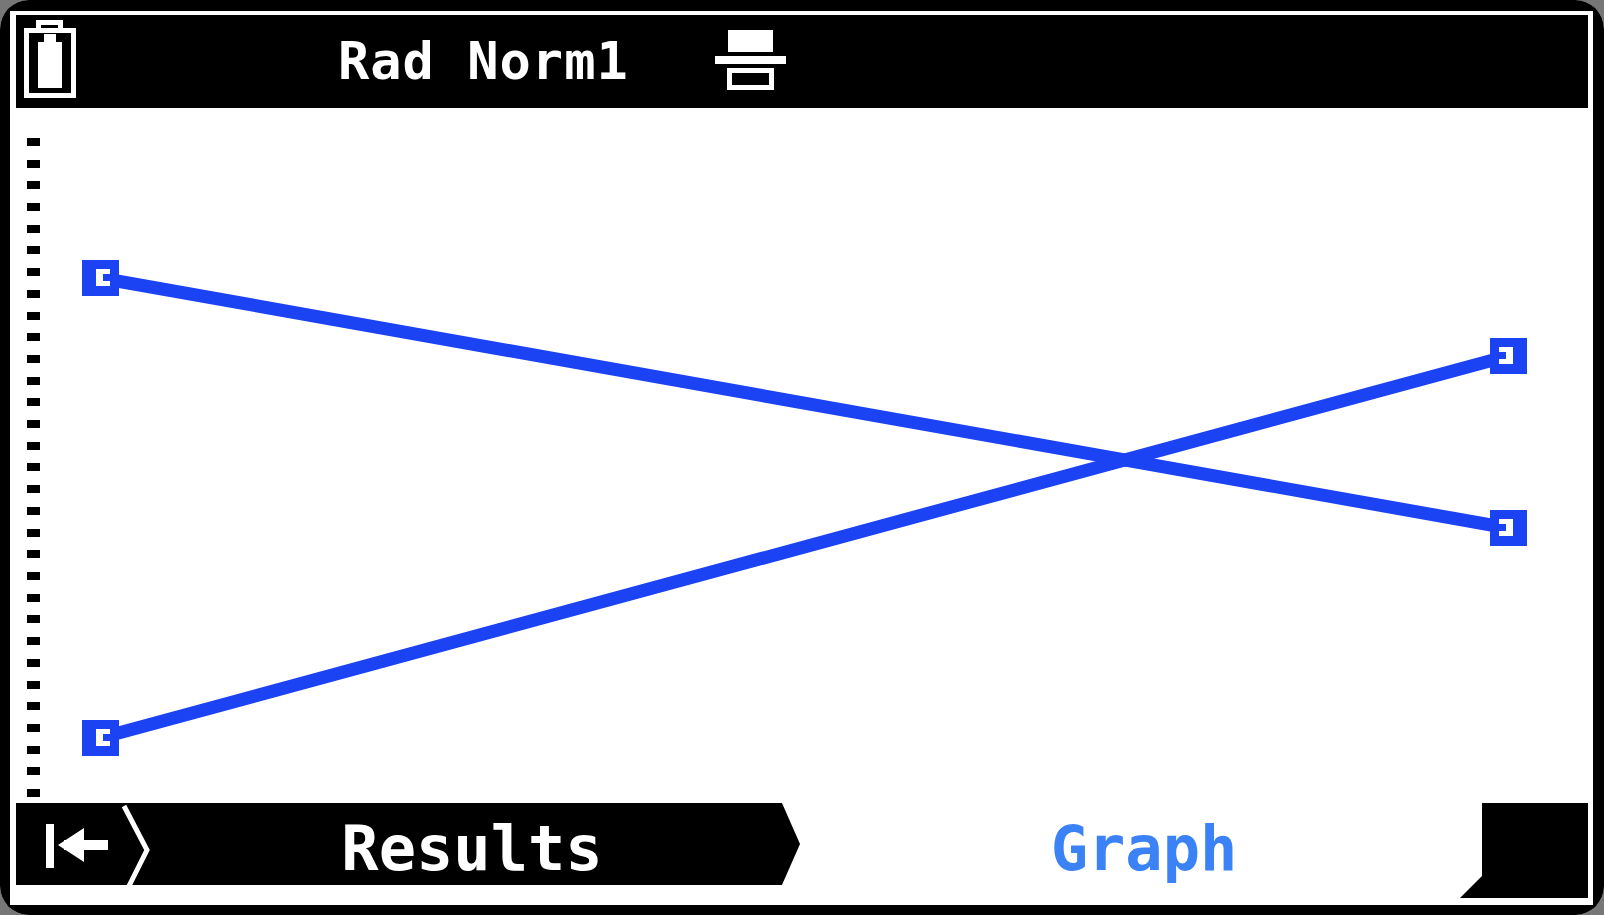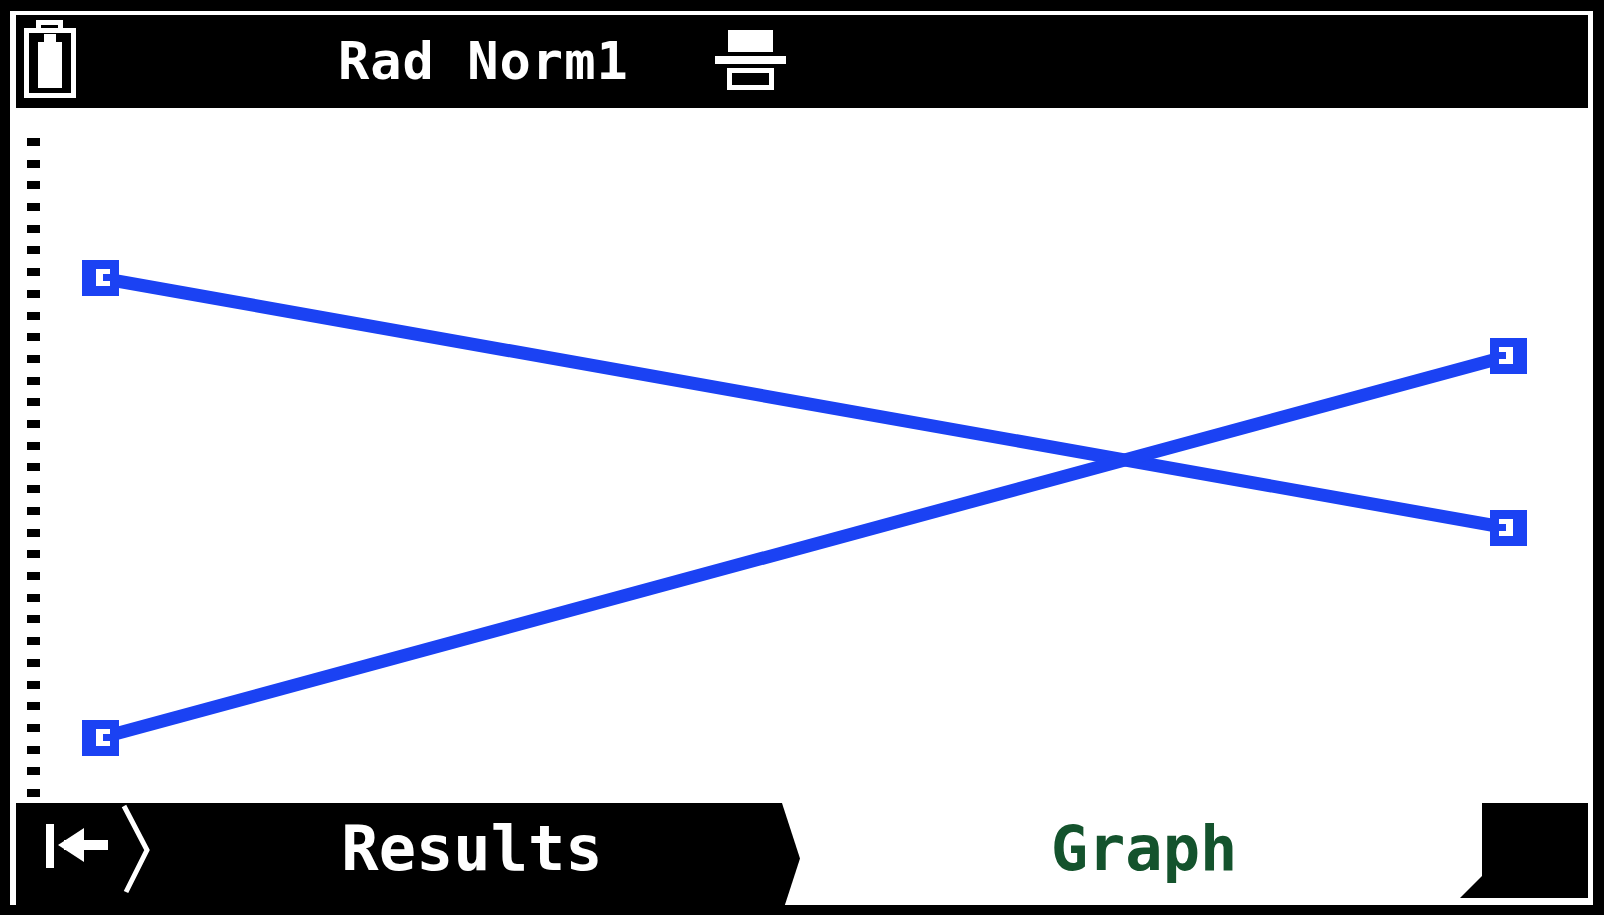--- a/index.html
+++ b/index.html
@@ -1,17 +1,17 @@
 <!DOCTYPE html>
 <html style="--line-blue: #1b42f3;"><head>
 <meta charset="utf-8">
 <style>
   html,body{margin:0;padding:0;background:#777;}
   #page{position:relative;width:1604px;height:915px;background:#ffffff;overflow:hidden;
-        font-family:"DejaVu Sans Mono", monospace;}
+        font-family:"DejaVu Sans Mono", monospace;border-radius:29px;}
   
   .frame{position:absolute;background:#000;z-index:70;}
   #frame-top{left:0;top:0;width:1604px;height:11px;}
   #frame-bottom{left:0;top:905px;width:1604px;height:10px;}
   #frame-left{left:0;top:0;width:10px;height:915px;}
   #frame-right{left:1593px;top:0;width:11px;height:915px;}
 
   
   #status-bar{position:absolute;left:16px;top:15px;width:1572px;height:93px;background:#000;z-index:1;}
   .sb-text{position:absolute;top:0;height:93px;line-height:93px;color:#fff;
@@ -42,31 +42,31 @@
   
   .marker{position:absolute;width:37px;height:36px;background:var(--line-blue,#1b42f3);z-index:60;}
   .marker .hole{position:absolute;width:14px;height:17px;top:9px;background:#fff;}
   .marker.m-left .hole{left:14px;}
   .marker.m-right .hole{left:9px;}
   .marker .hole::after{content:"";position:absolute;width:7px;height:7px;top:5px;background:var(--line-blue,#1b42f3);}
   .marker.m-left .hole::after{right:0;}
   .marker.m-right .hole::after{left:0;}
 
   
-  #results-banner{position:absolute;left:16px;top:803px;width:784px;height:111px;background:#000;z-index:10;
+  #results-banner{position:absolute;left:16px;top:803px;width:784px;height:82px;background:#000;z-index:10;
       clip-path:polygon(0 0,97.7% 0,100% 50%,97.7% 100%,0 100%);}
   #results-label{position:absolute;left:176px;top:0;width:560px;height:92px;line-height:92px;
       text-align:center;color:#fff;font-weight:bold;font-size:62px;}
   #back-icon{position:absolute;left:14px;top:0;width:100px;height:92px;}
   #back-icon .stop-bar{position:absolute;left:16px;top:21px;width:8px;height:44px;background:#fff;}
   #back-icon .shaft{position:absolute;left:34px;top:37px;width:44px;height:10px;background:#fff;}
   #back-icon .head{position:absolute;left:28px;top:25px;width:0;height:0;
       border-top:17px solid transparent;border-bottom:17px solid transparent;border-right:26px solid #fff;}
   #graph-label{position:absolute;left:944px;top:803px;width:400px;height:92px;line-height:92px;
-      text-align:center;color:#14532d;font-weight:bold;font-size:62px;z-index:10;}
+      text-align:center;color:#3b82f6;font-weight:bold;font-size:62px;z-index:10;}
   #next-tab-stub{position:absolute;left:1482px;top:803px;width:106px;height:95px;background:#000;z-index:10;}
   #next-tab-stub::before{content:"";position:absolute;left:-22px;bottom:0;width:0;height:0;
       border-bottom:22px solid #000;border-left:22px solid transparent;}
 </style>
 </head>
 <body>
 
 <div id="page">
 
   <div id="status-bar">

